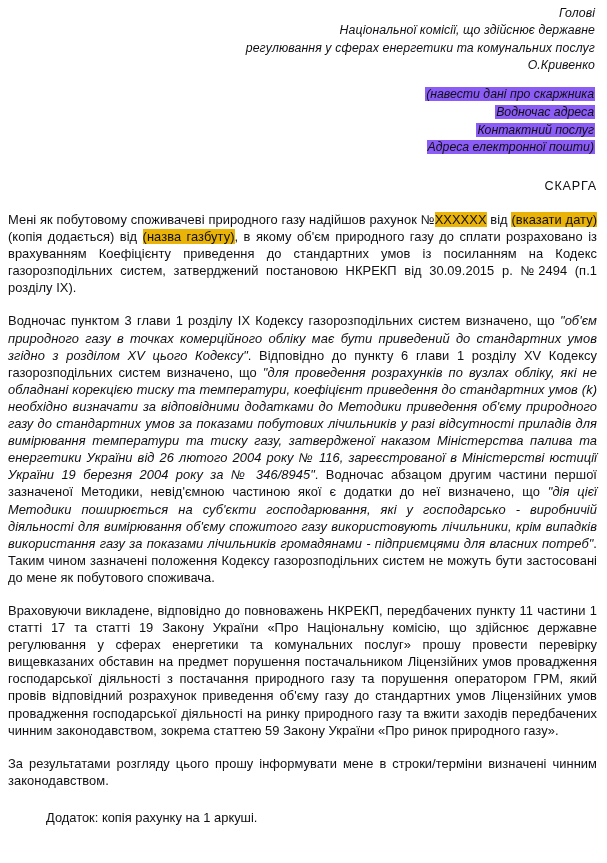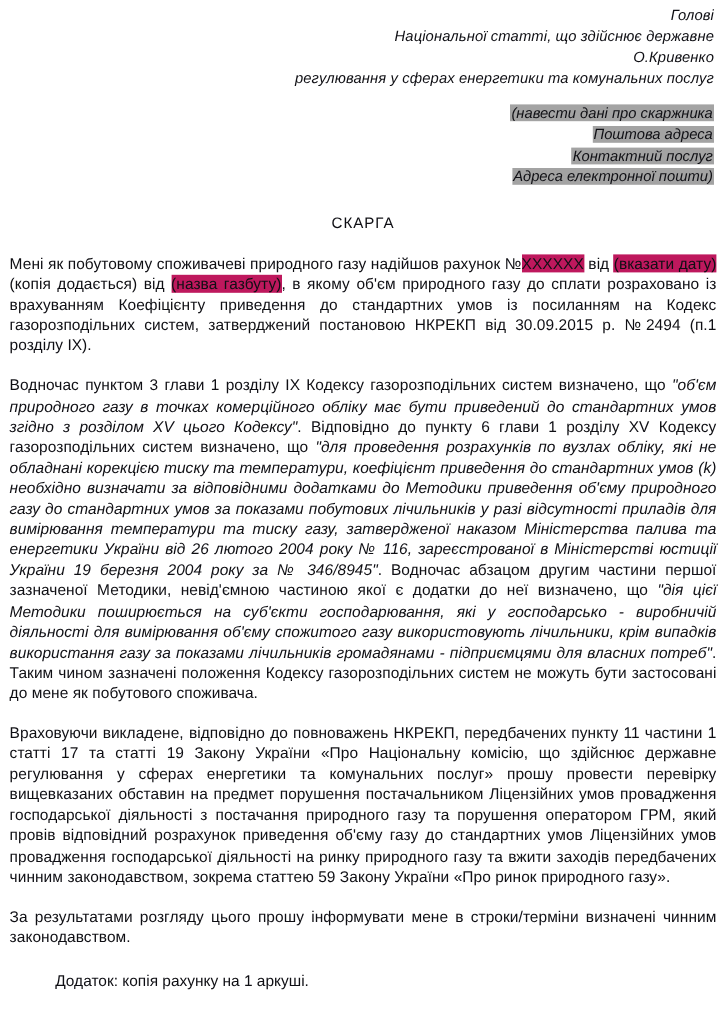--- a/index.html
+++ b/index.html
@@ -38,71 +38,71 @@
   .complainant {
     text-align: right;
     font-style: italic;
     font-size: 12.3px;
     line-height: 17.7px;
     margin-top: 12px;
     padding-right: 2px;
   }
   .complainant .ln { display: block; white-space: nowrap; }
   .complainant .ln > span {
-    background: #a3a3a3;
+    background: #8b5cf6;
     padding: 0 1px;
     box-decoration-break: clone;
     -webkit-box-decoration-break: clone;
   }
 
   
   .doc-title {
-    text-align: center;
+    text-align: right;
     font-size: 12.6px;
     margin-top: 22px;
     letter-spacing: 0.8px;
   }
 
   
   .para {
     text-align: justify;
     font-size: 12.9px;
     line-height: 17.1px;
     margin-top: 16px;
     letter-spacing: 0.05px;
     text-justify: inter-word;
     hyphens: none;
   }
   .para.first { margin-top: 18px; }
   .para i, .para .ital { font-style: italic; }
-  .hl { background: #be185d; }
+  .hl { background: #eab308; }
 
   
   .attachment {
     font-size: 12.9px;
     line-height: 17.1px;
     margin-top: 20px;
     padding-left: 38px;
   }
 </style>
 </head>
 <body>
 
 <div class="page">
 
   <div class="addressee">
     <span class="ln">Голові</span>
-    <span class="ln">Національної статті, що здійснює державне</span>
+    <span class="ln">Національної комісії, що здійснює державне</span>
+    <span class="ln">регулювання у сферах енергетики та комунальних послуг</span>
     <span class="ln">О.Кривенко</span>
-    <span class="ln">регулювання у сферах енергетики та комунальних послуг</span>
   </div>
 
   <div class="complainant">
     <span class="ln"><span>(навести дані про скаржника</span></span>
-    <span class="ln"><span>Поштова адреса</span></span>
+    <span class="ln"><span>Водночас адреса</span></span>
     <span class="ln"><span>Контактний послуг</span></span>
     <span class="ln"><span>Адреса електронної пошти)</span></span>
   </div>
 
   <div class="doc-title">СКАРГА</div>
 
   <div class="para first"><span>Мені як побутовому споживачеві природного газу надійшов рахунок №</span><span class="hl">XXXXXX</span><span> від </span><span class="hl">(вказати дату)</span><span> (копія додається) від </span><span class="hl">(назва газбуту)</span><span>, в якому об'єм природного газу до сплати розраховано із врахуванням Коефіцієнту приведення до стандартних умов із посиланням на Кодекс газорозподільних систем, затверджений постановою НКРЕКП від 30.09.2015 р. №2494 (п.1 розділу IX).</span></div>
 
   <div class="para"><span>Водночас пунктом 3 глави 1 розділу IX Кодексу газорозподільних систем визначено, що </span><span class="ital">"об'єм природного газу в точках комерційного обліку має бути приведений до стандартних умов згідно з розділом XV цього Кодексу"</span><span>. Відповідно до пункту 6 глави 1 розділу XV Кодексу газорозподільних систем визначено, що </span><span class="ital">"для проведення розрахунків по вузлах обліку, які не обладнані корекцією тиску та температури, коефіцієнт приведення до стандартних умов (k) необхідно визначати за відповідними додатками до Методики приведення об'єму природного газу до стандартних умов за показами побутових лічильників у разі відсутності приладів для вимірювання температури та тиску газу, затвердженої наказом Міністерства палива та енергетики України від 26 лютого 2004 року № 116, зареєстрованої в Міністерстві юстиції України 19 березня 2004 року за № 346/8945"</span><span>. Водночас абзацом другим частини першої зазначеної Методики, невід'ємною частиною якої є додатки до неї визначено, що </span><span class="ital">"дія цієї Методики поширюється на суб'єкти господарювання, які у господарсько - виробничій діяльності для вимірювання об'єму спожитого  газу  використовують лічильники,  крім  випадків використання газу  за  показами  лічильників  громадянами - підприємцями для власних потреб"</span><span>. Таким чином зазначені положення Кодексу газорозподільних систем не можуть бути застосовані до мене як побутового споживача.</span></div>
 

